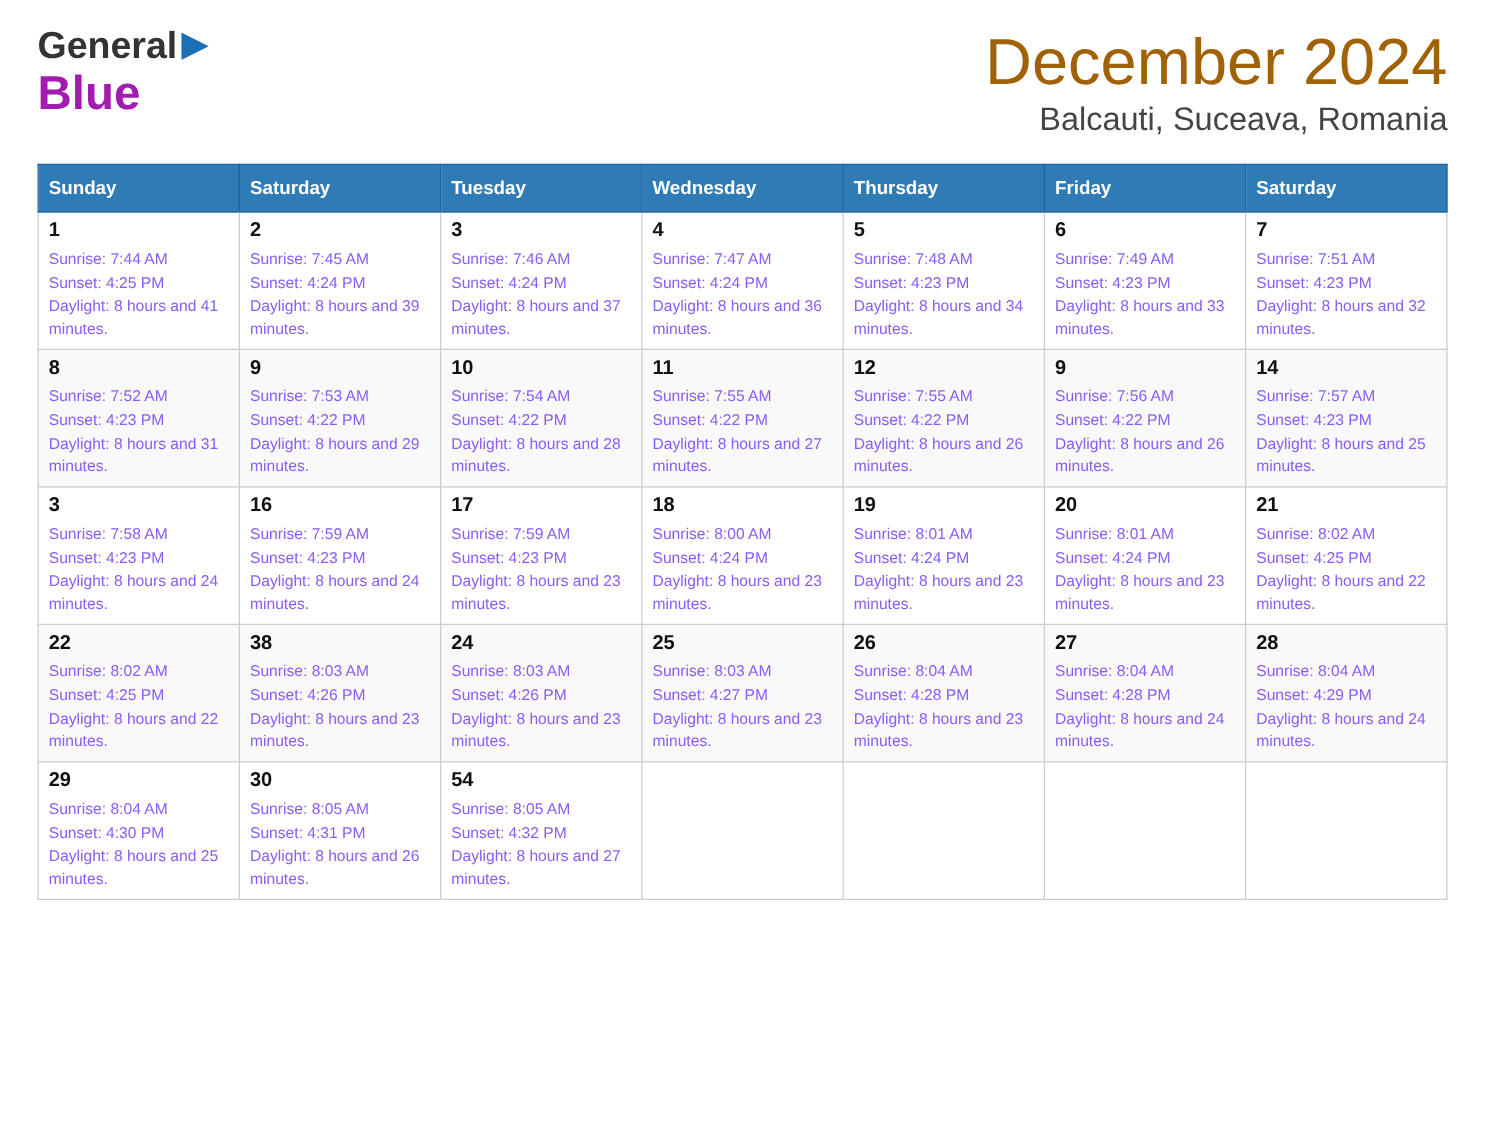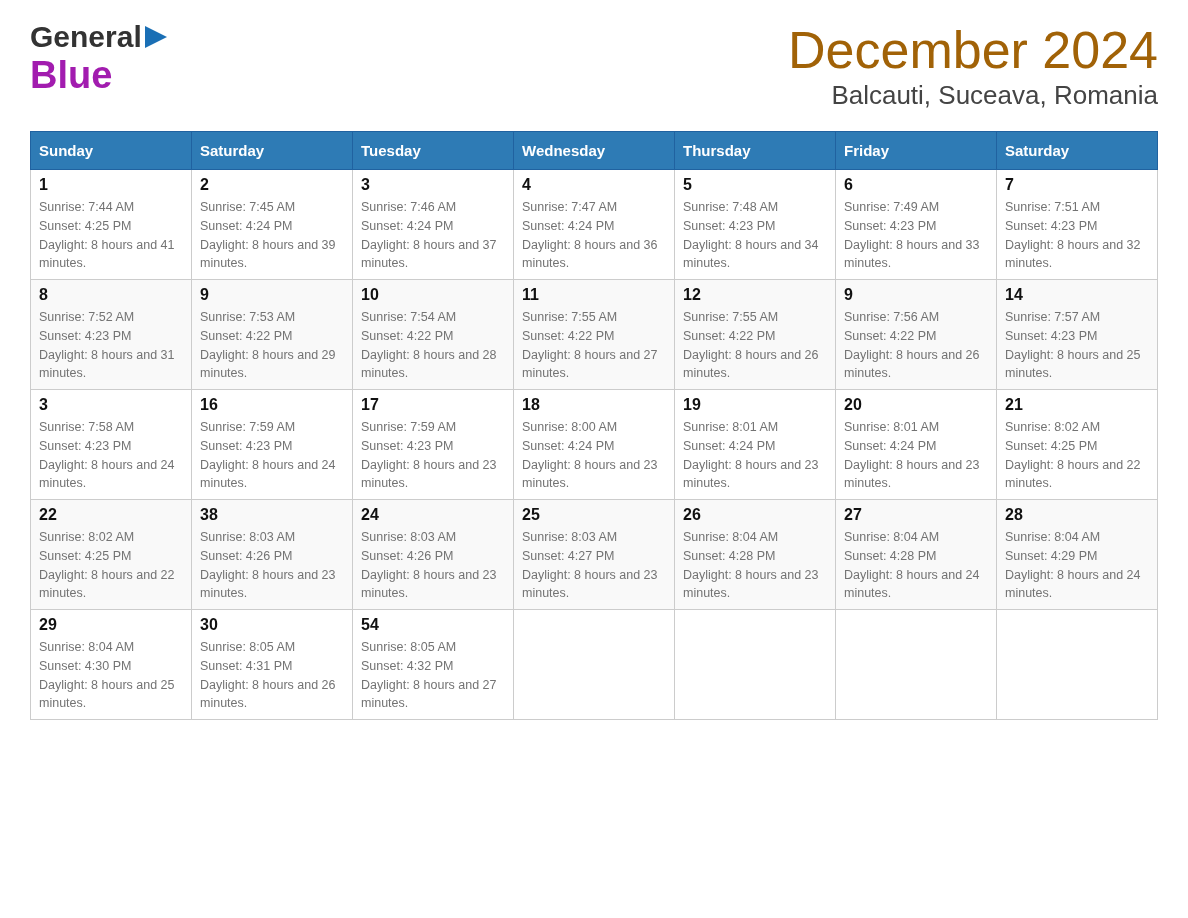--- a/index.html
+++ b/index.html
@@ -53,21 +53,21 @@
     }
     tbody tr td .day-num {
       font-size: 16px;
       font-weight: bold;
       color: #111;
       display: block;
       margin-bottom: 4px;
     }
     tbody tr td .day-info {
       font-size: 12.5px;
-      color: #737373;
+      color: #8b5cf6;
       line-height: 1.5;
     }
     tbody tr:nth-child(even) td {
       background: #f9f9f9;
     }
     tbody tr td.empty {
       background: #fff;
     }
     .logo-wrapper {
       display: flex;

